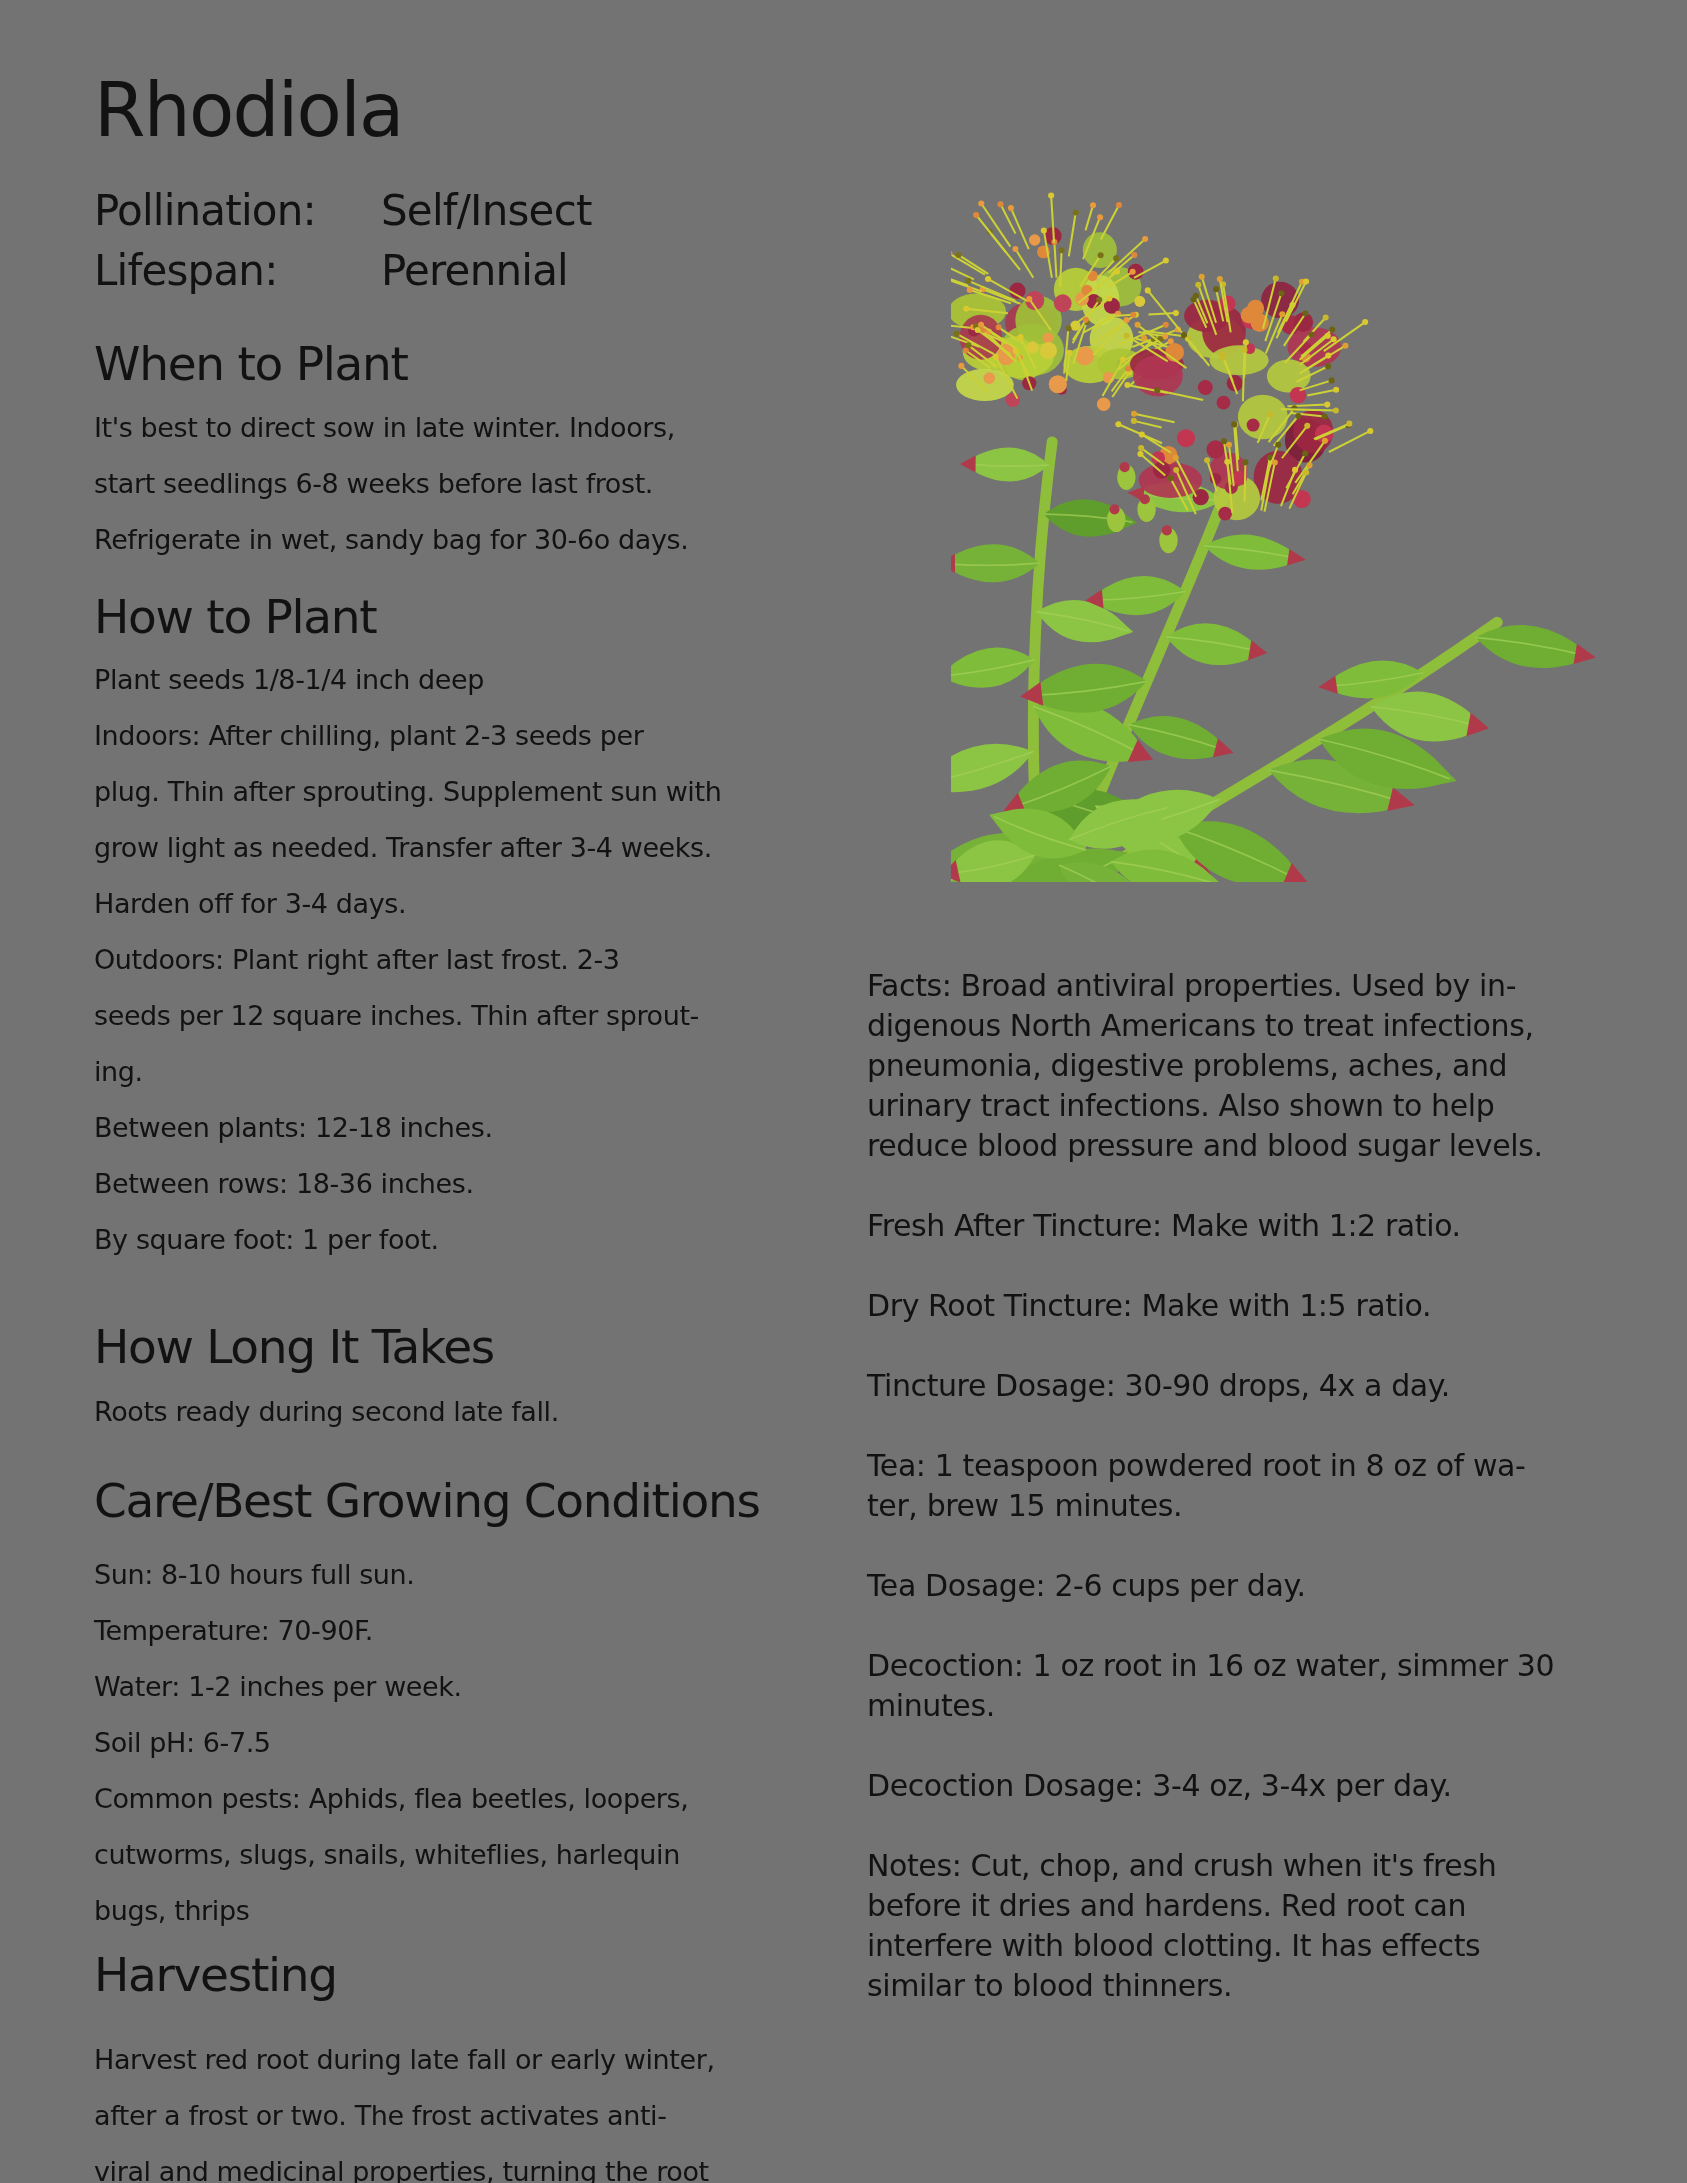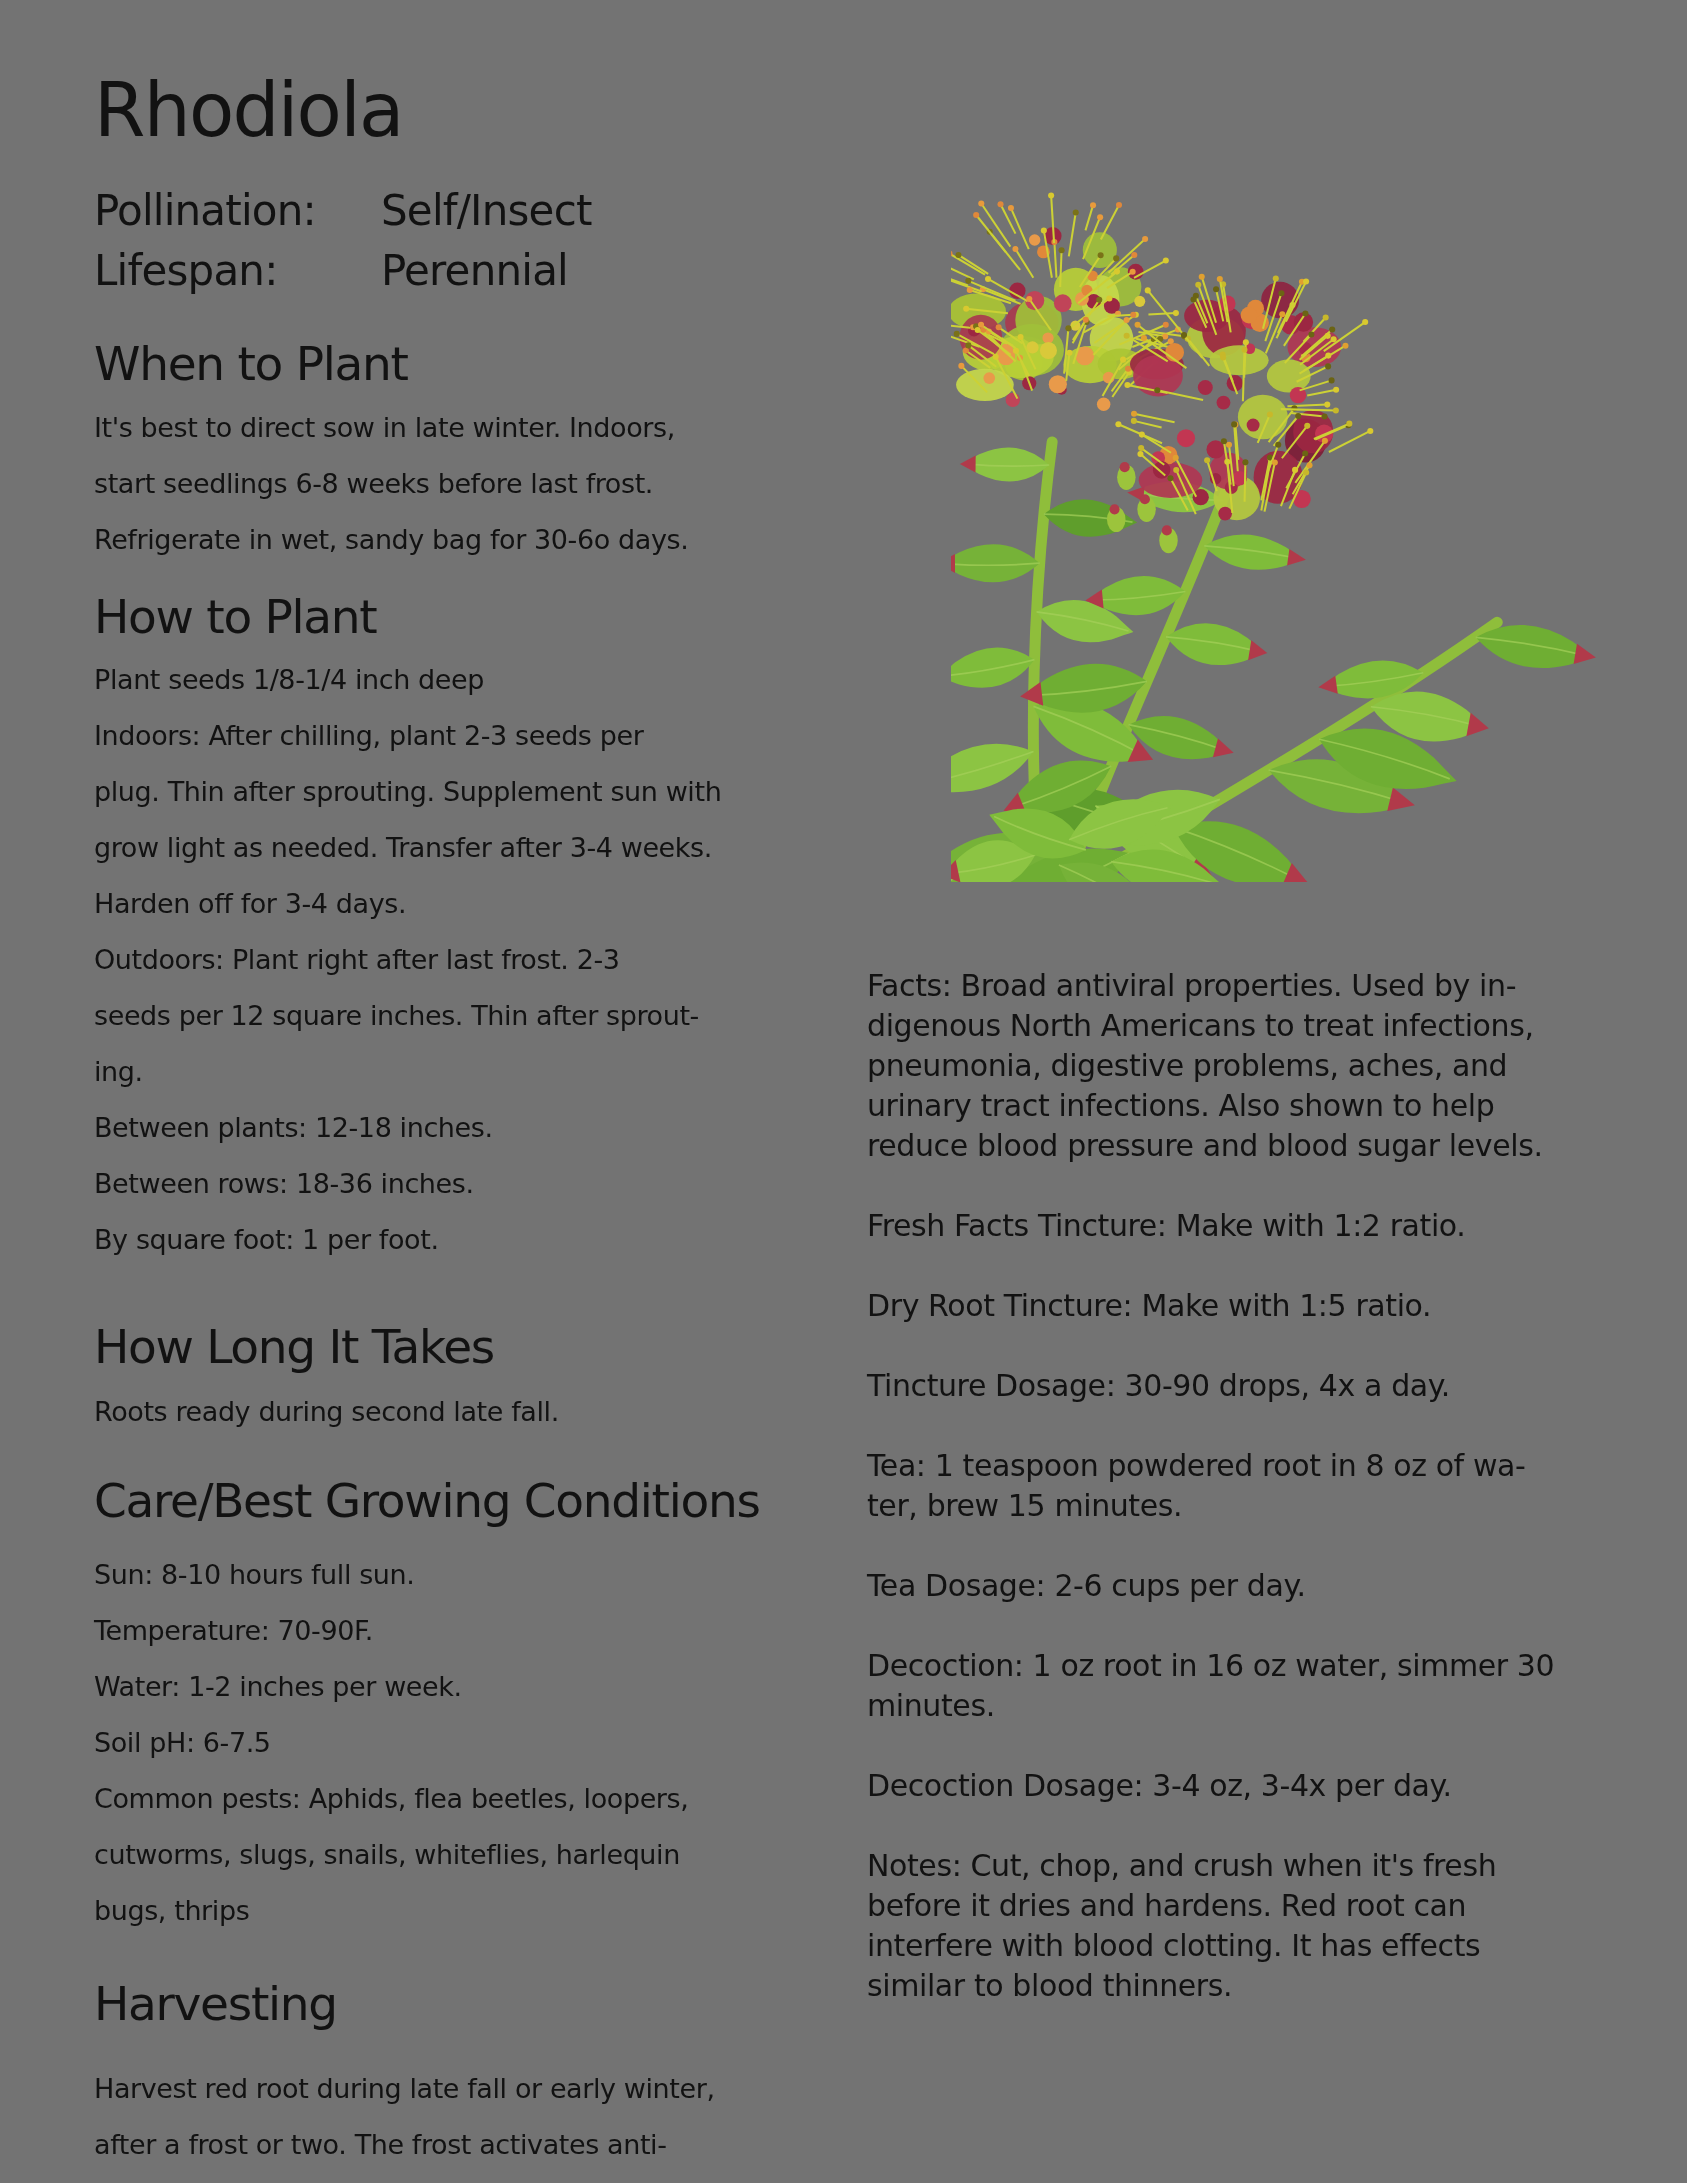--- a/index.html
+++ b/index.html
@@ -27,21 +27,21 @@
     letter-spacing:-1.3px;margin:0;
   }
   .section .body{
     font-size:27px;line-height:56px;letter-spacing:-0.4px;
     white-space:pre-line;margin:0;
   }
   .s0 h2{margin-top:37px;}   .s0 .body{margin-top:8.4px;}
   .s1 h2{margin-top:22px;}   .s1 .body{margin-top:8.4px;}
   .s2 h2{margin-top:52px;}   .s2 .body{margin-top:10px;}
   .s3 h2{margin-top:34px;}   .s3 .body{margin-top:18.6px;}
-  .s4 h2{margin-top:38px;}   .s4 .body{margin-top:30px;}
+  .s4 h2{margin-top:9px;}   .s4 .body{margin-top:30px;}
   .s5 h2{margin-top:1.7px;}    .s5 .body{margin-top:17px;}
   
   .right-col{
     position:absolute;left:867px;top:81px;width:768px;
   }
   .plant-figure{
     width:666px;height:801px;margin-left:84px;
   }
   .plant-figure svg{display:block;width:100%;height:100%;}
   .right-paragraphs{margin-top:84px;}
@@ -667,21 +667,21 @@
           </g>
         </svg>
     </div>
 
     <div class="right-paragraphs">
       <p>Facts: Broad antiviral properties. Used by in-
 digenous North Americans to treat infections,
 pneumonia, digestive problems, aches, and
 urinary tract infections. Also shown to help
 reduce blood pressure and blood sugar levels.</p>
-      <p>Fresh Facts Tincture: Make with 1:2 ratio.</p>
+      <p>Fresh After Tincture: Make with 1:2 ratio.</p>
       <p>Dry Root Tincture: Make with 1:5 ratio.</p>
       <p>Tincture Dosage: 30-90 drops, 4x a day.</p>
       <p>Tea: 1 teaspoon powdered root in 8 oz of wa-
 ter, brew 15 minutes.</p>
       <p>Tea Dosage: 2-6 cups per day.</p>
       <p>Decoction: 1 oz root in 16 oz water, simmer 30
 minutes.</p>
       <p>Decoction Dosage: 3-4 oz, 3-4x per day.</p>
       <p>Notes: Cut, chop, and crush when it's fresh
 before it dries and hardens. Red root can

